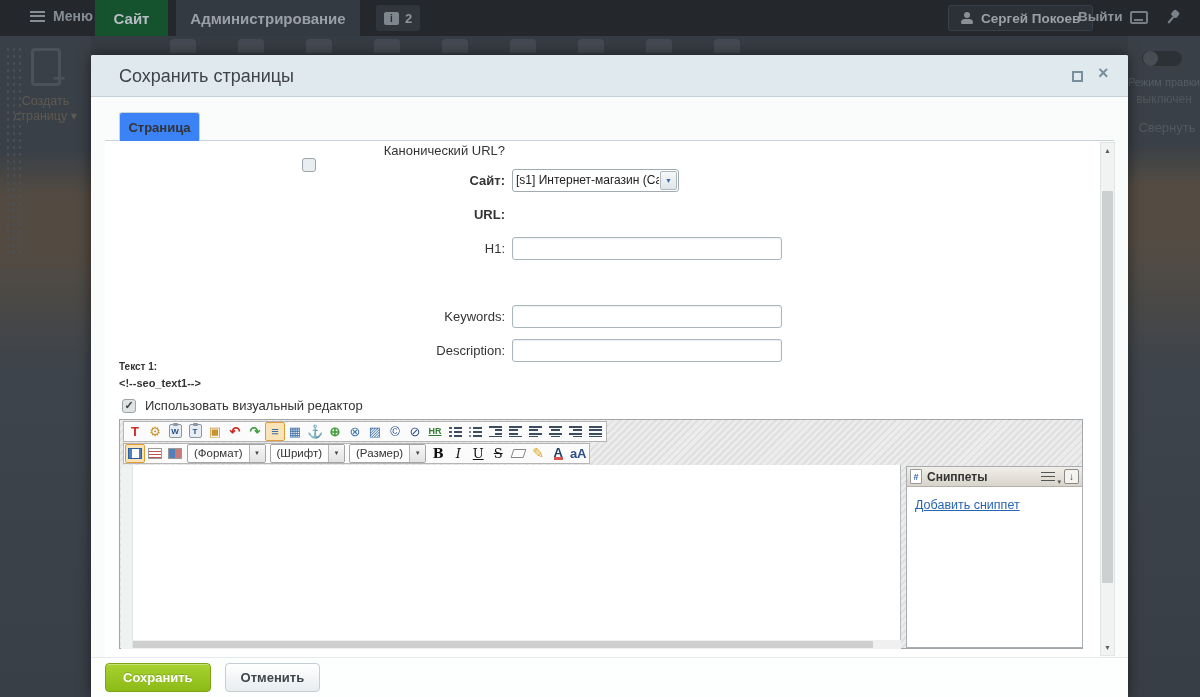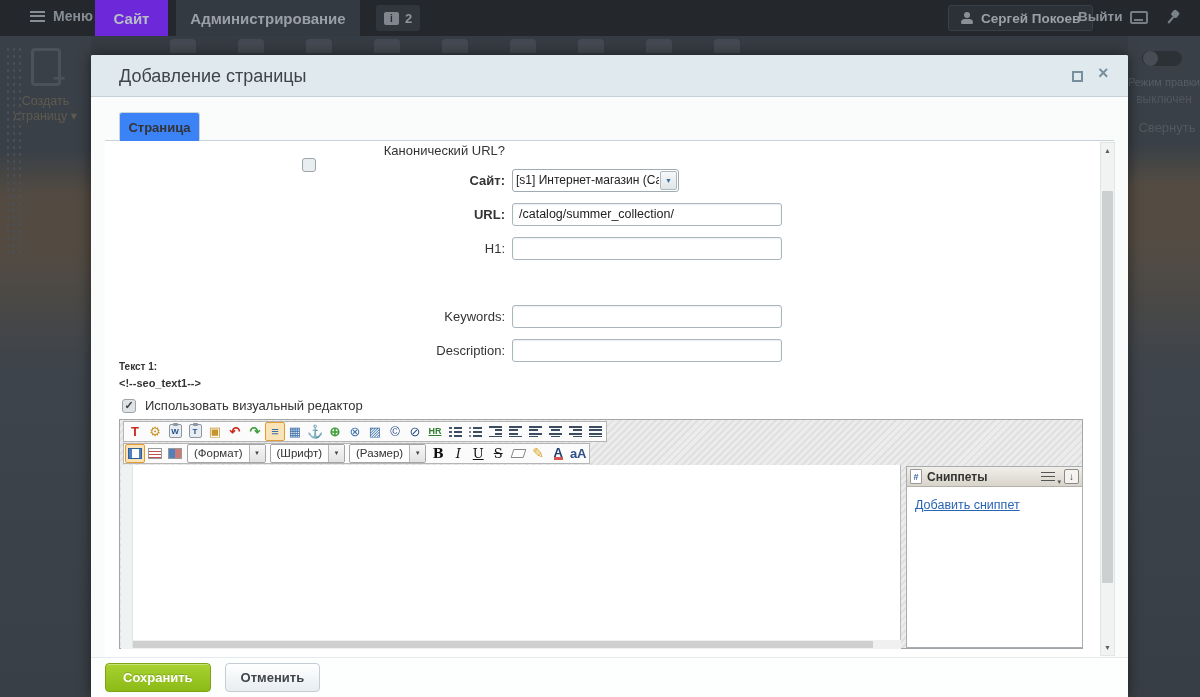--- a/index.html
+++ b/index.html
@@ -4,21 +4,21 @@
 <style>
   * { margin:0; padding:0; box-sizing:border-box; }
   html,body { width:1200px; height:697px; overflow:hidden; }
   body { font-family:"Liberation Sans", sans-serif; background:#31363c; position:relative; }
 
   
   .topbar { position:absolute; left:0; top:0; width:1200px; height:36px; background:#24282d; z-index:1; }
   .menu-btn { position:absolute; left:30px; top:8px; display:flex; align-items:center; gap:8px; color:#868d94; font-size:14px; font-weight:bold; }
   .ico-burger { width:15px; height:11px; background:repeating-linear-gradient(#868d94 0 2px, transparent 2px 4.5px); }
   .top-tab { position:absolute; top:0; height:36px; display:flex; align-items:center; justify-content:center; font-size:15px; font-weight:bold; }
-  .tab-site { left:95px; width:73px; background:#6d28d9; color:#b7bdc4; }
+  .tab-site { left:95px; width:73px; background:#14532d; color:#b7bdc4; }
   .tab-admin { left:176px; width:184px; background:#343a42; color:#99a0a8; }
   .notif-chip { position:absolute; left:376px; top:5px; width:44px; height:26px; background:#31363c; border-radius:3px; display:flex; align-items:center; justify-content:center; gap:6px; }
   .ico-notif { width:15px; height:13px; background:#7f868d; border-radius:2px; color:#2a2e33; font-size:10px; font-weight:bold; display:flex; align-items:center; justify-content:center; }
   .notif-count { color:#8f969d; font-size:13px; font-weight:bold; }
   .user-chip { position:absolute; left:948px; top:5px; height:26px; padding:0 12px; background:#2c3137; border:1px solid #3a4047; border-radius:3px; display:flex; align-items:center; gap:8px; color:#9aa1a8; font-size:13.5px; font-weight:bold; }
   .ico-user { position:relative; width:12px; height:12px; }
   .ico-user::before { content:""; position:absolute; left:3px; top:0; width:6px; height:6px; border-radius:50%; background:#8a9097; }
   .ico-user::after { content:""; position:absolute; left:0; top:7px; width:12px; height:5px; border-radius:6px 6px 2px 2px; background:#8a9097; }
   .logout { position:absolute; left:1078px; top:9px; color:#8d949b; font-size:13.5px; font-weight:bold; }
   .ico-monitor { position:absolute; left:1130px; top:11px; width:18px; height:13px; border:2px solid #767d85; border-radius:2px; }
@@ -186,21 +186,21 @@
   <div class="side-right">
     <div class="toggle"></div>
     <div class="edit-mode-label">Режим правки</div>
     <div class="edit-mode-state">выключен</div>
     <div class="collapse-label">Свернуть</div>
   </div>
 </div>
 
 <div class="modal">
   <div class="modal-header">
-    <div class="modal-title">Добавление страницы</div>
+    <div class="modal-title">Сохранить страницы</div>
     <span class="win-max"></span>
     <span class="win-close">×</span>
   </div>
 
   <div class="tab-page">Страница</div>
   <div class="tab-line"></div>
   <div class="scroll-region"></div>
 
   <div class="frow" style="left:14px; top:88px;flex-direction:column;">
     <div class="flabel">Канонический URL?</div>
@@ -212,23 +212,20 @@
     <div class="flabel bold">Сайт:</div>
     <div class="fctrl">
       <span class="site-select">
         <span class="val">[s1] Интернет-магазин (Сайт</span>
         <span class="arrow">▼</span>
       </span>
     </div>
   </div>
   <div class="frow" style="left:14px; top:147px;">
     <div class="flabel bold">URL:</div>
-    <div class="fctrl">
-        <input class="txt" value="/catalog/summer_collection/" style="">
-      </div>
   </div>
   <div class="frow" style="left:14px; top:181px;">
     <div class="flabel">H1:</div>
     <div class="fctrl">
         <input class="txt" style="">
       </div>
   </div>
   <div class="frow" style="left:14px; top:249px;">
     <div class="flabel">Keywords:</div>
     <div class="fctrl">

